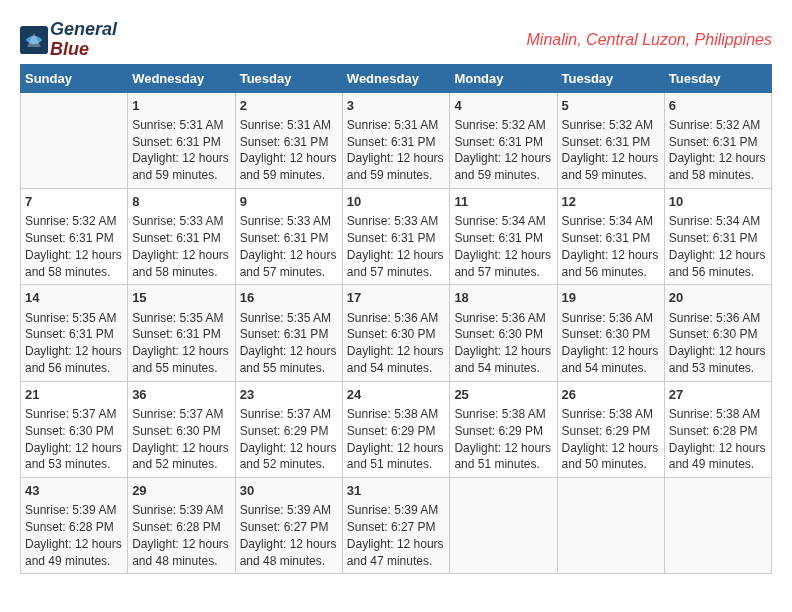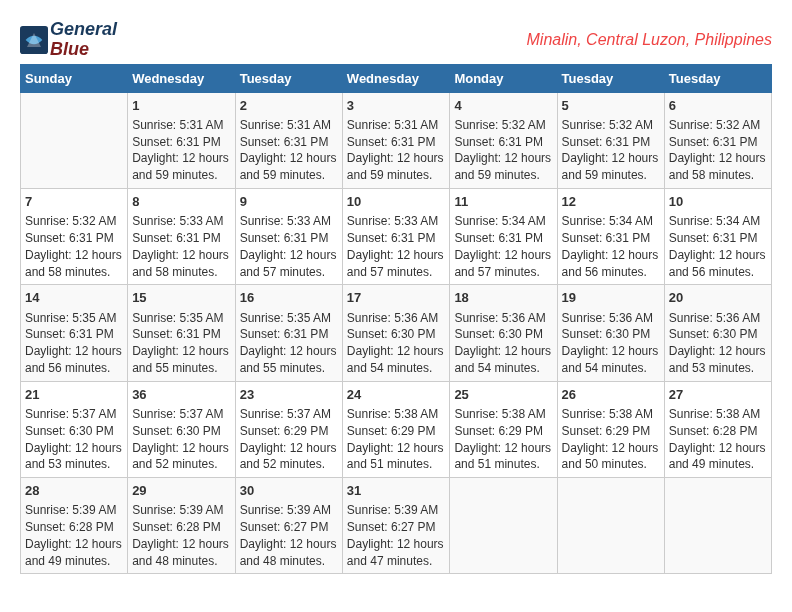--- a/index.html
+++ b/index.html
@@ -316,21 +316,21 @@
         <td>
           <span class="day-number">27</span>
           <div class="day-info" style="white-space: pre-line;">Sunrise: 5:38 AM
 Sunset: 6:28 PM
 Daylight: 12 hours
 and 49 minutes.</div>
         </td>
       </tr>
       <tr>
         <td>
-          <span class="day-number">28</span>
+          <span class="day-number">43</span>
           <div class="day-info" style="white-space: pre-line;">Sunrise: 5:39 AM
 Sunset: 6:28 PM
 Daylight: 12 hours
 and 49 minutes.</div>
         </td>
         <td>
           <span class="day-number">29</span>
           <div class="day-info" style="white-space: pre-line;">Sunrise: 5:39 AM
 Sunset: 6:28 PM
 Daylight: 12 hours

